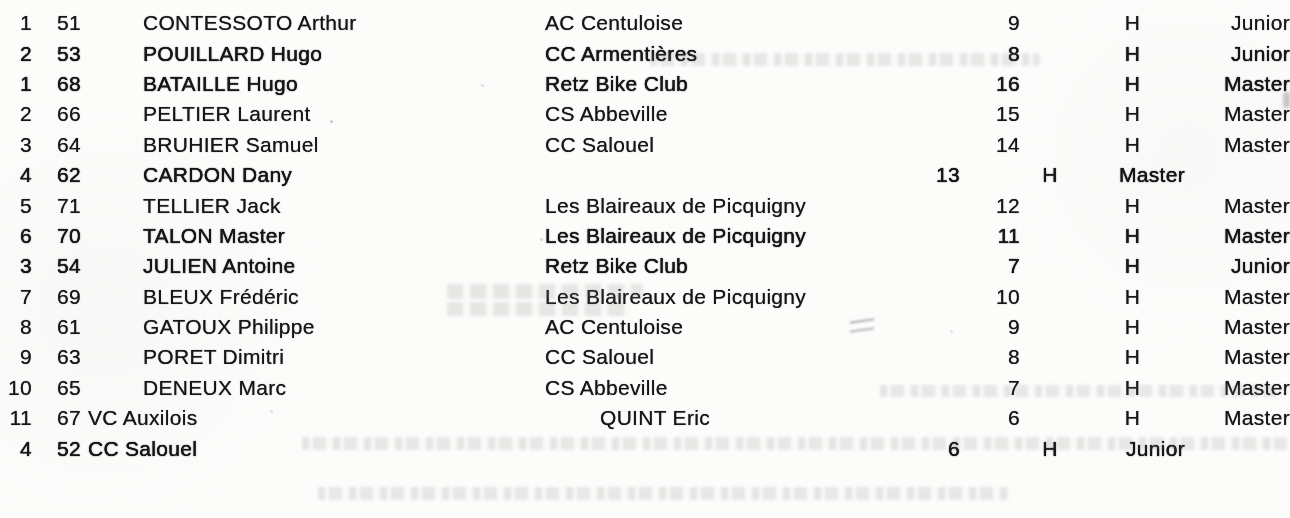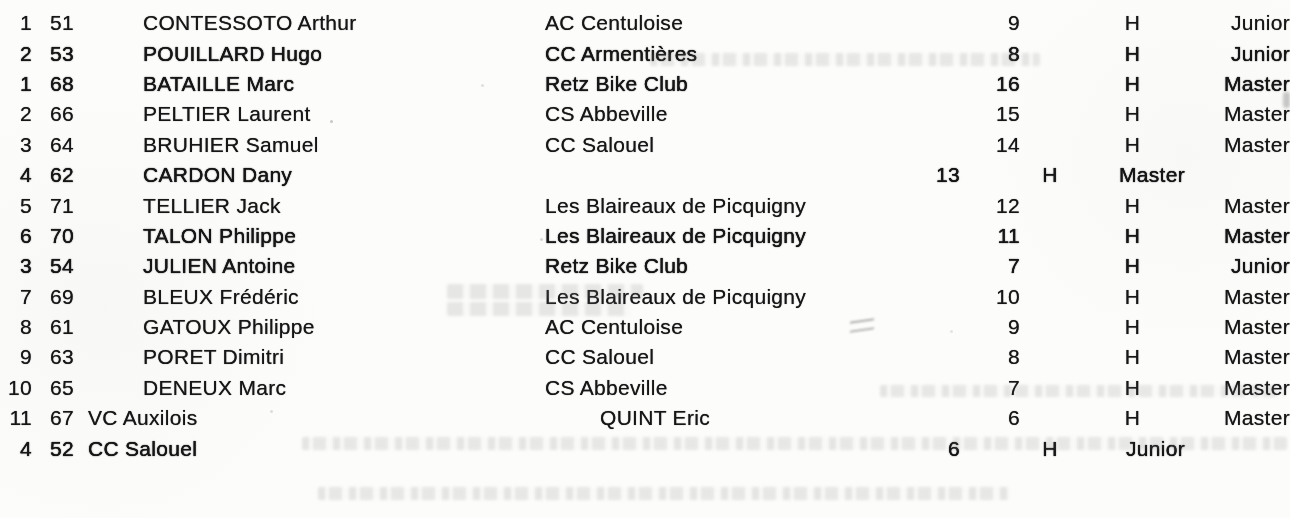--- a/index.html
+++ b/index.html
@@ -27,21 +27,21 @@
     height:30.4px;
     align-items:center;
     color:#161616;
     font-size:21px;
     letter-spacing:0.3px;
     text-shadow:0 0 0.8px rgba(25,25,25,0.85);
     filter:blur(0.22px);
   }
   .cell{white-space:nowrap;}
   .c-rank{text-align:right;padding-right:2px;}
-  .c-bib{padding-left:16px;}
+  .c-bib{padding-left:16px;text-align:center;}
   .c-name{padding-left:7px;margin-left:48px;}
   .c-club{}
   .c-points{text-align:right;}
   .c-gap{}
   .c-sex{text-align:center;}
   .c-category{text-align:right;}
   
   .row:nth-child(2),.row:nth-child(3),.row:nth-child(6),
   .row:nth-child(8),.row:nth-child(9),.row:nth-child(15){
     text-shadow:0 0 1.3px rgba(15,15,15,0.95), 0 0 0.5px rgba(0,0,0,0.9);
@@ -110,21 +110,21 @@
       <span class="cell c-club">CC Armentières</span>
       <span class="cell c-points">8</span>
       <span class="cell c-gap"></span>
       <span class="cell c-sex">H</span>
       <span class="cell c-category">Junior</span>
     </div>
 
     <div class="row">
       <span class="cell c-rank">1</span>
       <span class="cell c-bib">68</span>
-      <span class="cell c-name">BATAILLE Marc</span>
+      <span class="cell c-name">BATAILLE Hugo</span>
       <span class="cell c-club">Retz Bike Club</span>
       <span class="cell c-points">16</span>
       <span class="cell c-gap"></span>
       <span class="cell c-sex">H</span>
       <span class="cell c-category">Master</span>
     </div>
 
     <div class="row">
       <span class="cell c-rank">2</span>
       <span class="cell c-bib">66</span>
@@ -164,21 +164,21 @@
       <span class="cell c-club">Les Blaireaux de Picquigny</span>
       <span class="cell c-points">12</span>
       <span class="cell c-gap"></span>
       <span class="cell c-sex">H</span>
       <span class="cell c-category">Master</span>
     </div>
 
     <div class="row">
       <span class="cell c-rank">6</span>
       <span class="cell c-bib">70</span>
-      <span class="cell c-name">TALON Philippe</span>
+      <span class="cell c-name">TALON Master</span>
       <span class="cell c-club">Les Blaireaux de Picquigny</span>
       <span class="cell c-points">11</span>
       <span class="cell c-gap"></span>
       <span class="cell c-sex">H</span>
       <span class="cell c-category">Master</span>
     </div>
 
     <div class="row">
       <span class="cell c-rank">3</span>
       <span class="cell c-bib">54</span>

